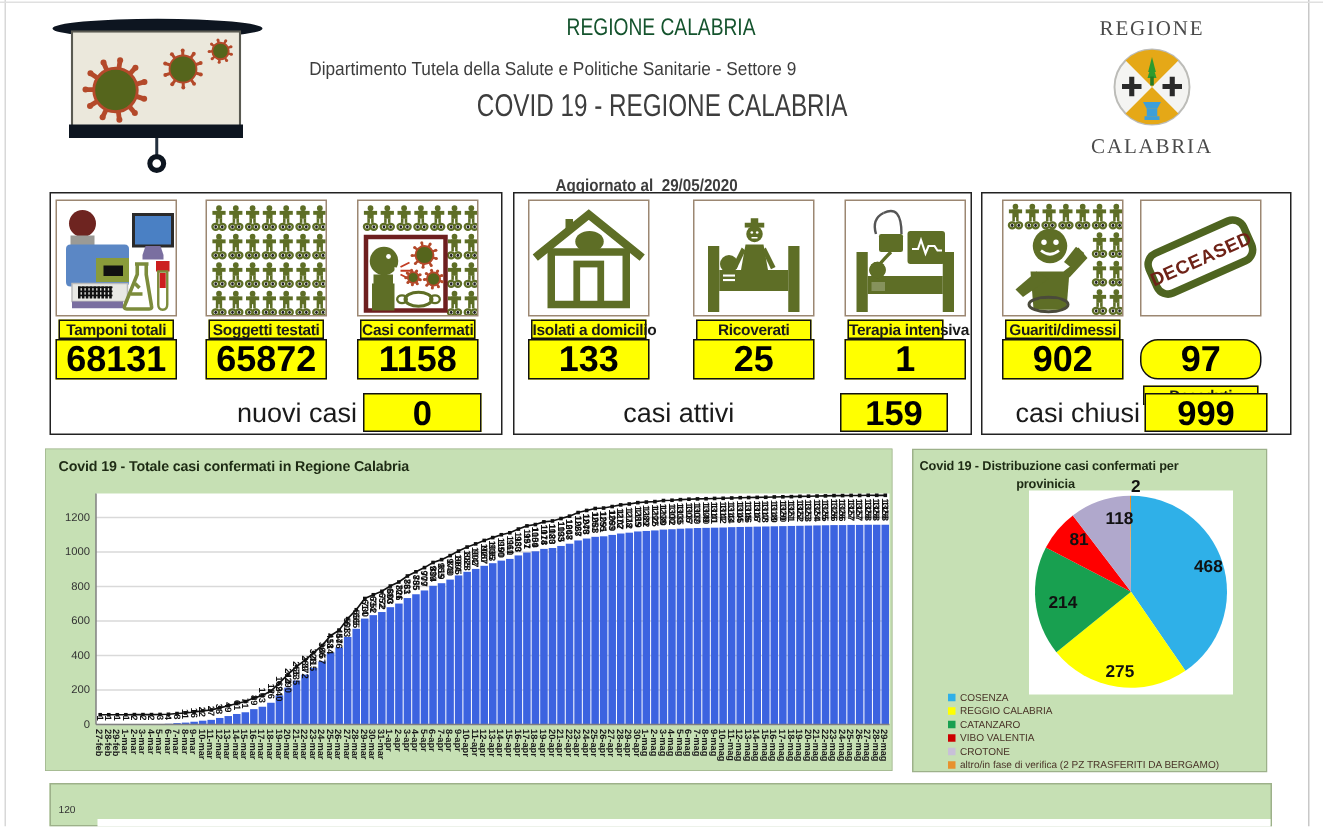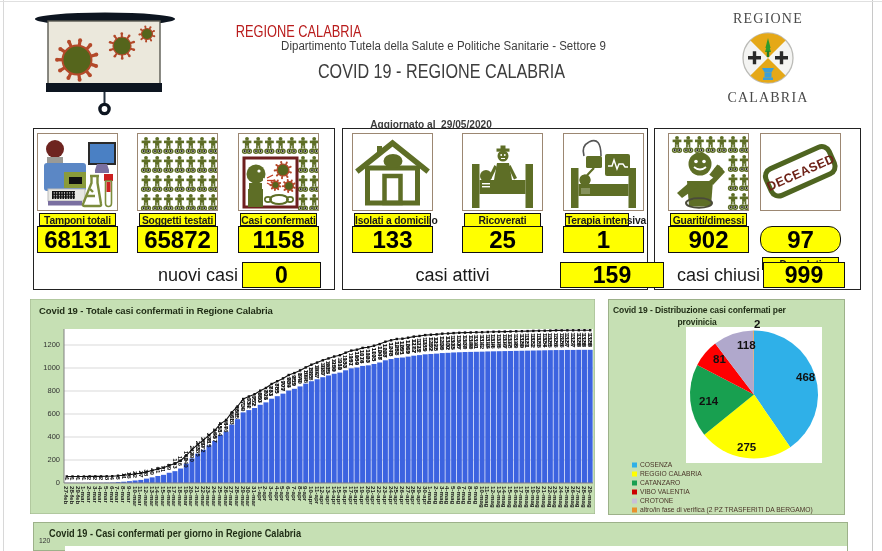--- a/index.html
+++ b/index.html
@@ -95,23 +95,23 @@
         <circle cx="115.3" cy="18.6" r="1.0" fill="#b4492a"></circle>
         <line x1="119.1" y1="21.8" x2="120.5" y2="19.2" stroke="#b4492a" stroke-width="1.6"></line>
         <circle cx="120.5" cy="19.2" r="1.0" fill="#b4492a"></circle>
         <line x1="121.3" y1="24.2" x2="124.0" y2="23.1" stroke="#b4492a" stroke-width="1.6"></line>
         <circle cx="124.0" cy="23.1" r="1.0" fill="#b4492a"></circle>
         <circle cx="117" cy="26" r="5.5" fill="#55651c" stroke="#b4492a" stroke-width="1.2"></circle>
       </g>
 </svg>
 </div>
 
-<div class="abs" style="left:220px;top:23px;width:442px;font-size:16px;color:#b91c1c;"><span style="display:inline-block;transform:scaleX(0.8);transform-origin:center;">REGIONE CALABRIA</span></div>
-
-<div class="abs" style="left:192px;top:39px;width:502px;text-align:center;font-size:12.5px;color:#3d3d3d;white-space:nowrap;"><span style="display:inline-block;transform:scaleX(0.92);transform-origin:center;">Dipartimento Tutela della Salute e Politiche Sanitarie - Settore 9</span></div>
+<div class="abs" style="left:220px;top:10px;width:442px;text-align:center;font-size:16px;color:#14532d;"><span style="display:inline-block;transform:scaleX(0.8);transform-origin:center;">REGIONE CALABRIA</span></div>
+
+<div class="abs" style="left:192px;top:39px;width:502px;text-align:left;font-size:12.5px;color:#3d3d3d;white-space:nowrap;"><span style="display:inline-block;transform:scaleX(0.92);transform-origin:center;">Dipartimento Tutela della Salute e Politiche Sanitarie - Settore 9</span></div>
 
 <div class="abs" style="left:190px;top:59px;width:502px;text-align:center;font-size:21px;color:#3d3d3d;"><span style="display:inline-block;transform:scaleX(0.77);transform-origin:center;">COVID 19 - REGIONE CALABRIA</span></div>
 
 <div class="abs" style="left:280px;top:85px;width:302px;text-align:center;font-size:11.5px;font-weight:bold;color:#3d3d3d;margin-top:33px;"><span style="display:inline-block;transform:scaleX(0.88);transform-origin:center;">Aggiornato al&nbsp; 29/05/2020</span></div>
 
 <div class="abs" style="left:718px;top:6px;width:100px;height:106px;">
 <svg width="100" height="106" viewBox="0 0 100 106">
 <text x="50" y="17" font-family="Liberation Serif, serif" font-size="14" fill="#4a4a4a" text-anchor="middle" letter-spacing="1.2">REGIONE</text>
 <circle cx="50" cy="52" r="25" fill="#f4f4f2" stroke="#bcbcb8" stroke-width="1.3"></circle>
 <path d="M50,52 L32.4,34.4 A25,25 0 0 1 67.6,34.4 Z" fill="#e5a817"></path>
@@ -1061,21 +1061,21 @@
     </svg></div>
 
 <div class="abs ylw lbl" style="left:762px;top:213px;width:77px;height:13px;margin-top:44px;">Deceduti</div>
 
 <div class="abs ylw num" style="left:760px;top:226px;width:81px;height:27px;border-radius:12px;"><span>97</span></div>
 
 <div class="abs rowtxt" style="left:40px;top:265px;width:198px;text-align:right;">nuovi casi</div>
 <div class="abs ylw bignum" style="left:242px;top:262px;width:79px;height:26px;">0</div>
 
 <div class="abs rowtxt" style="left:350px;top:265px;width:205px;text-align:center;">casi attivi</div>
-<div class="abs ylw bignum" style="left:560px;top:262px;width:104px;height:26px;">159</div>
+<div class="abs ylw bignum" style="left:560px;top:262px;width:72px;height:26px;">159</div>
 
 <div class="abs rowtxt" style="left:560px;top:265px;width:200px;text-align:right;">casi chiusi</div>
 <div class="abs ylw bignum" style="left:763px;top:262px;width:82px;height:26px;">999</div>
 
 <div class="abs" style="left:30px;top:299px;">
 <svg width="565" height="215" viewBox="0 0 565 215" style="display:block">
       <rect x="0" y="0" width="565" height="215" fill="#c6e0b4" stroke="#9db18a" stroke-width="1"></rect>
       <text x="9" y="15" font-family="Liberation Sans, sans-serif" font-size="9.5" font-weight="bold" fill="#1e2b14" letter-spacing="-0.1">Covid 19 - Totale casi confermati in Regione Calabria</text>
       <rect x="34.0" y="30" width="529.0" height="154.0" fill="#ffffff"></rect>
       <line x1="34.0" y1="184.0" x2="563.0" y2="184.0" stroke="#d9d9d9" stroke-width="1"></line>
@@ -1579,16 +1579,15 @@
       <rect x="24" y="190.5" width="5" height="5" fill="#cc0000"></rect>
       <text x="32" y="195.3" font-family="Liberation Sans, sans-serif" font-size="6.7" fill="#4a3428">VIBO VALENTIA</text>
       <rect x="24" y="199.5" width="5" height="5" fill="#c8c0d8"></rect>
       <text x="32" y="204.3" font-family="Liberation Sans, sans-serif" font-size="6.7" fill="#4a3428">CROTONE</text>
       <rect x="24" y="208.5" width="5" height="5" fill="#e8912d"></rect>
       <text x="32" y="213.3" font-family="Liberation Sans, sans-serif" font-size="6.7" fill="#4a3428">altro/in fase di verifica (2 PZ TRASFERITI DA BERGAMO)</text>
     </svg>
 </div>
 
 <div class="abs" style="left:33px;top:522px;width:815px;height:29px;background:#c6e0b4;border:1px solid #9db18a;box-sizing:border-box;">
-<div style="position:absolute;left:15px;top:5px;font-size:10px;font-weight:bold;color:#1e2b14;white-space:nowrap;"><span style="display:inline-block;transform:scaleX(0.92);transform-origin:left;">Covid 19 - Casi confermati per giorno in Regione Calabria</span></div>
 <div style="position:absolute;left:5px;top:14px;font-size:6.8px;color:#333;">120</div>
 <div style="position:absolute;left:31px;top:23px;width:782px;height:6px;background:#fff;"></div>
 </div>
 
 </body></html>

